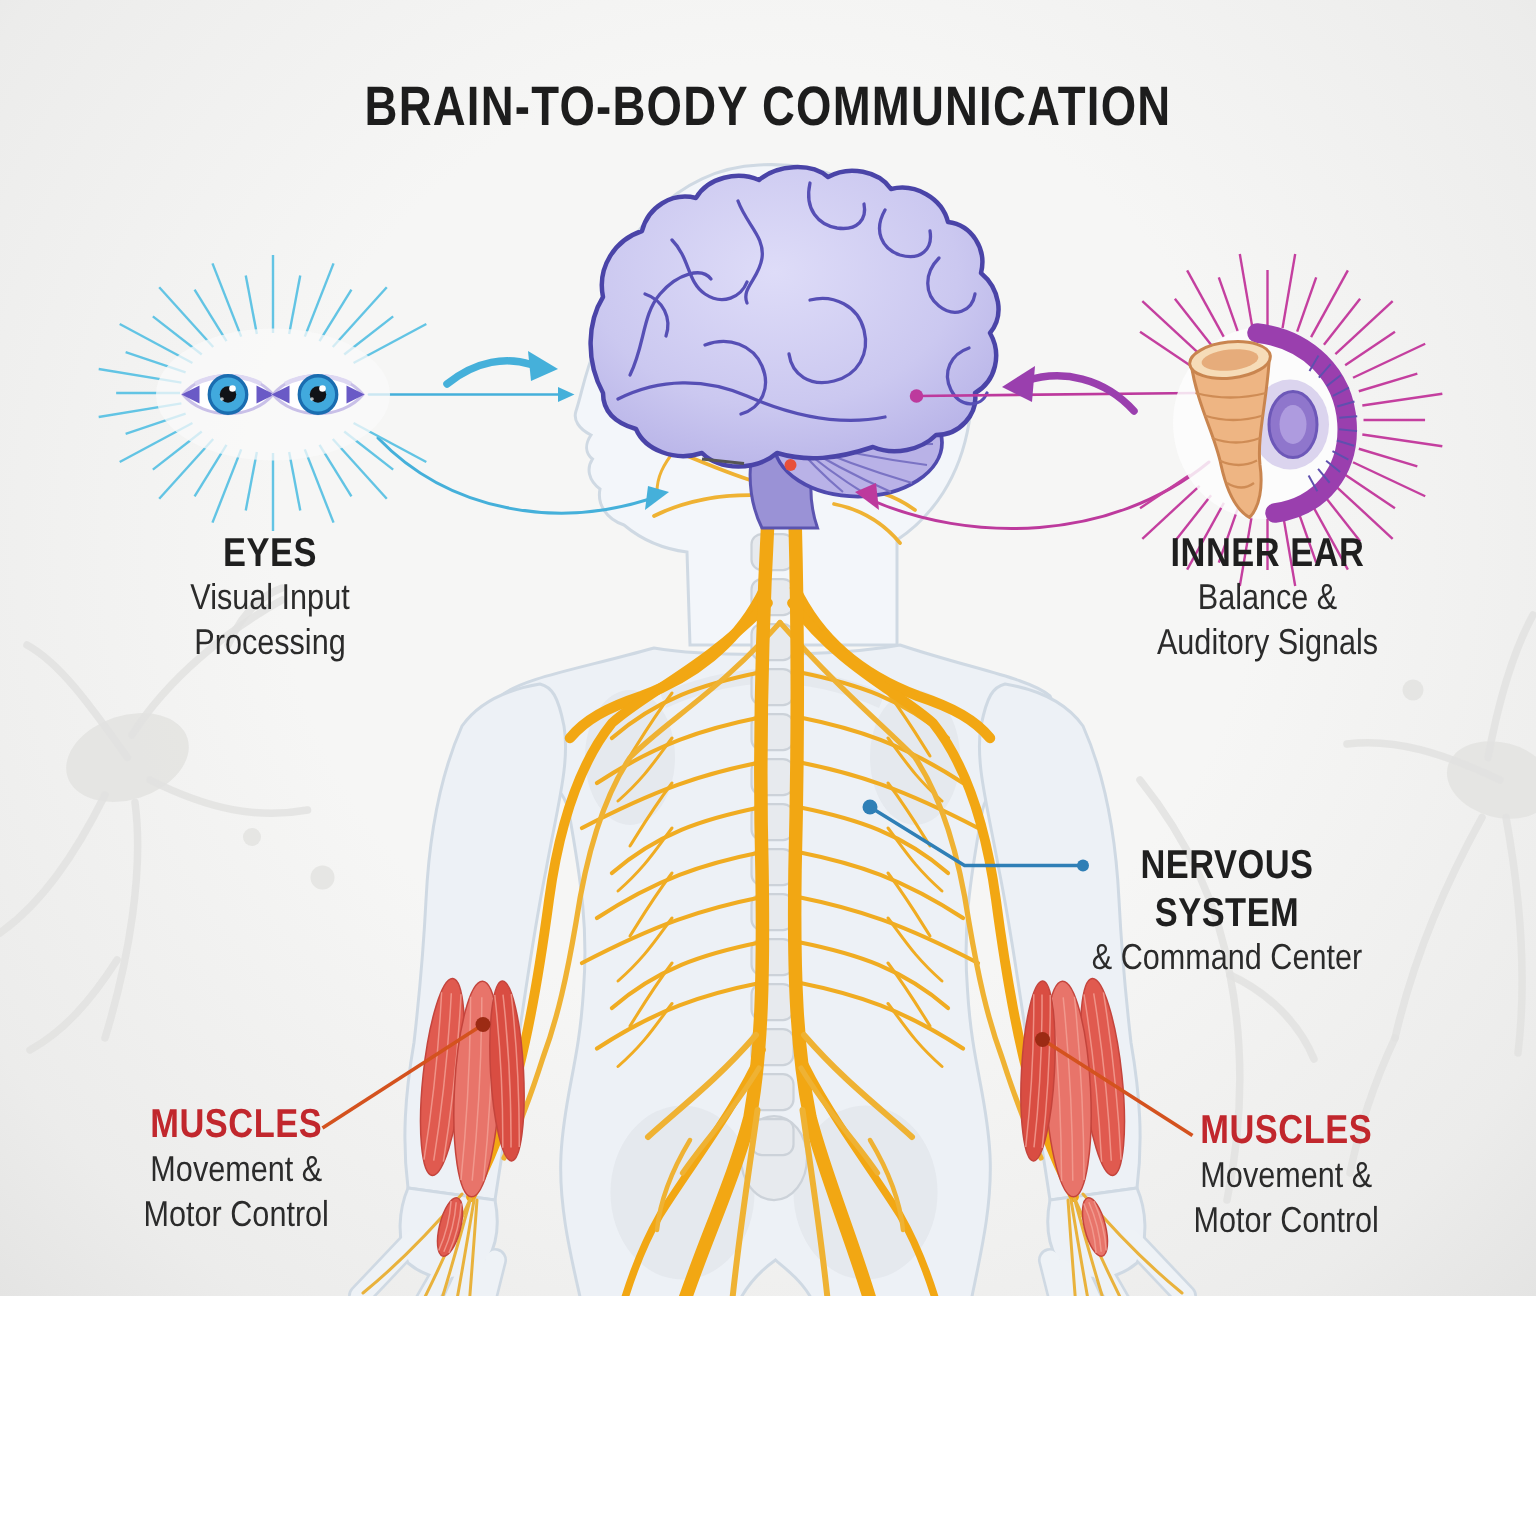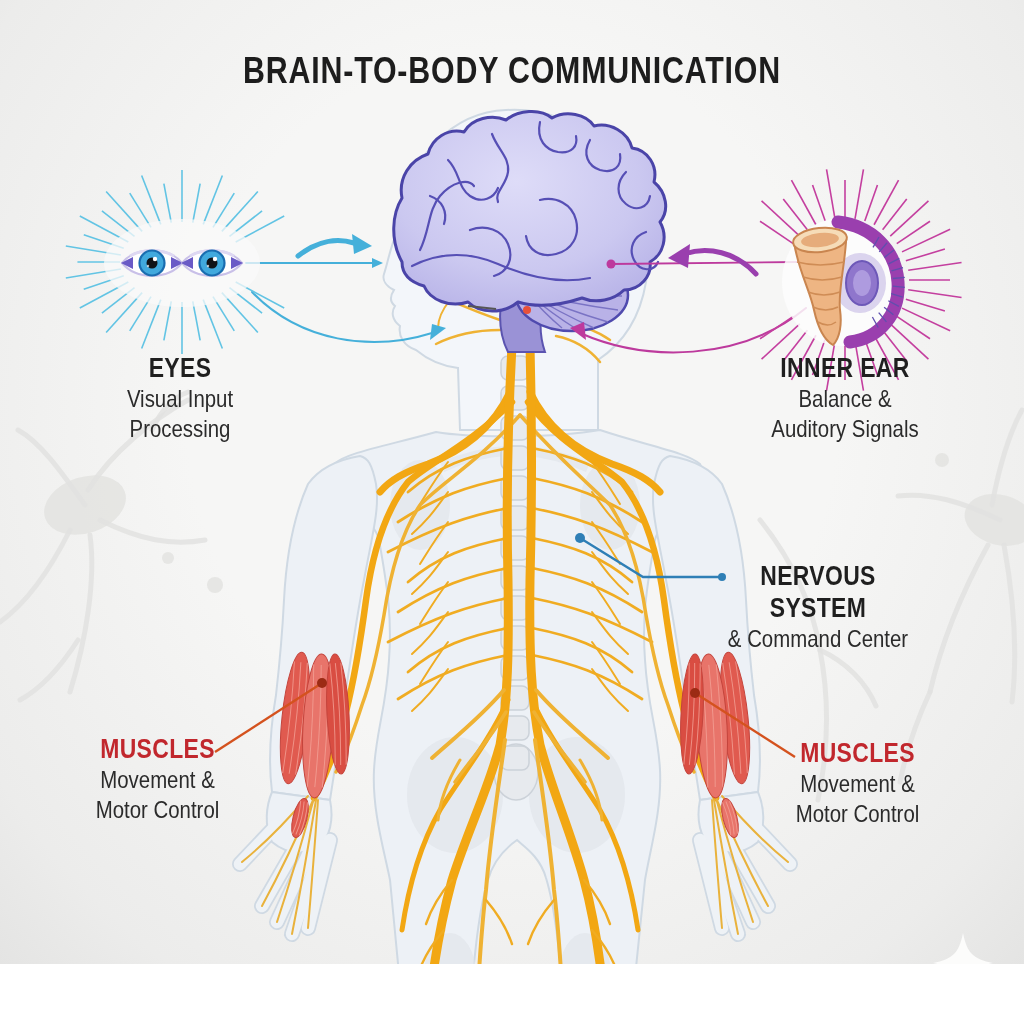--- a/index.html
+++ b/index.html
@@ -1,16 +1,16 @@
 <!DOCTYPE html>
 <html style="--title-text: #1d1d1d; --body-text: #2b2b2b; --muscles-heading: #c1272d; --nerve-yellow: #f2a713; --brain-fill: #cbc8f0; --brain-outline: #4a44a8; --eye-arrow-cyan: #45b0da; --ear-arrow-magenta: #bd3a9d; --ear-arrow-purple: #9a3fae; --nervous-connector-blue: #2f7fb6; --muscle-connector-orange: #d4521e; --muscle-red: #e0564c; --silhouette-fill: #edf1f6;"><head>
 <meta charset="utf-8">
 <style>
   html,body{margin:0;padding:0;}
-  #stage{position:relative;width:1024px;height:964px;overflow:hidden;
+  #stage{position:relative;width:1024px;height:864px;overflow:hidden;
     font-family:"Liberation Sans",sans-serif;
     background:radial-gradient(ellipse at 50% 42%, #f6f6f5 45%, #ececeb 85%, #e4e4e3 100%);}
   svg{position:absolute;left:0;top:0;}
   
   .sil{fill:#edf1f6;stroke:#cfd9e3;stroke-width:2;}
   .silHead{fill:#f3f6fa;stroke:#cfd9e3;stroke-width:2;}
   .fingerOut{stroke:#cfd9e3;stroke-width:16;stroke-linecap:round;fill:none;}
   .fingerIn{stroke:#eef2f6;stroke-width:12.5;stroke-linecap:round;fill:none;}
   .bone{fill:#e7eaee;stroke:#ccd2d9;stroke-width:1.5;}
   .boneSoft{fill:#e2e6eb;opacity:.75;}

